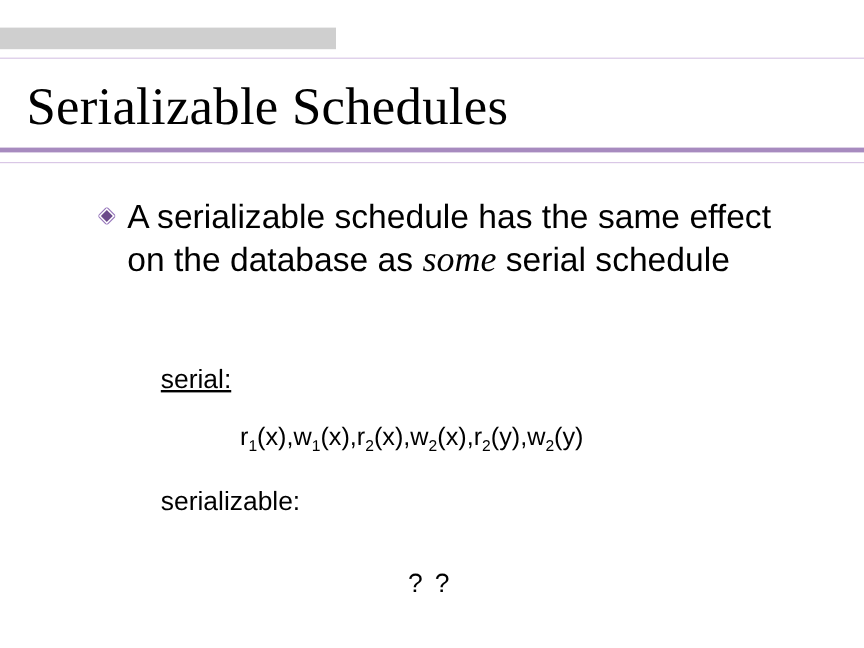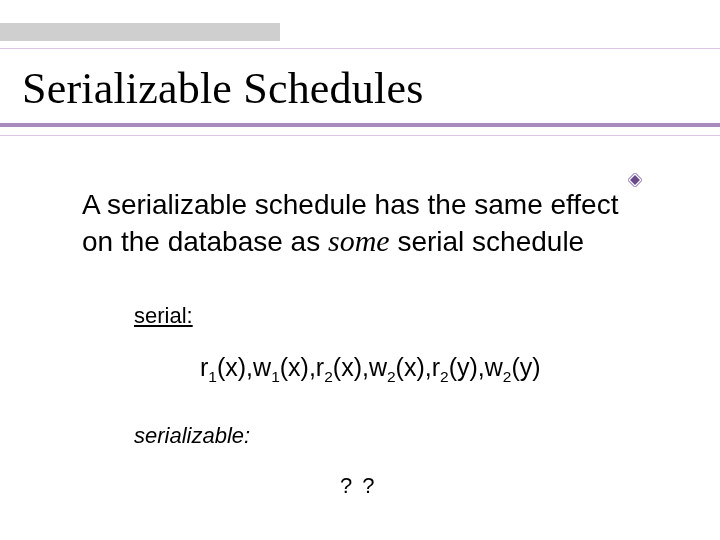--- a/index.html
+++ b/index.html
@@ -49,22 +49,21 @@
     letter-spacing: 0.2px;
   }
   .body {
     position: absolute;
     left: 82px;
     top: 140px;
     width: 570px;
   }
   .bullet {
     display: flex;
-    align-items: flex-end;
-    flex-direction: column;
+    align-items: flex-start;
   }
   .bullet-icon {
     width: 14px;
     height: 14px;
     margin-top: 10px;
     margin-right: 10px;
     flex: 0 0 auto;
   }
   .bullet-text {
     font-size: 28px;
@@ -73,26 +72,26 @@
   .bullet-text .word-some {
     font-style: italic;
     font-family: "Times New Roman", Times, serif;
     font-size: 30px;
   }
   .label {
     font-size: 22px;
     position: absolute;
   }
   .label-serial { left: 134px; top: 280px; text-decoration: underline; }
-  .label-serializable { left: 134px; top: 400px; font-style: italic; }
+  .label-serializable { left: 134px; top: 382px; }
   .formula {
     position: absolute;
     left: 200px;
     top: 330px;
-    font-size: 25px;
+    font-size: 21px;
     font-family: Verdana, Geneva, sans-serif;
     white-space: nowrap;
   }
   .formula sub {
     font-size: 0.62em;
     vertical-align: sub;
     line-height: 0;
   }
   .qmark {
     position: absolute;

